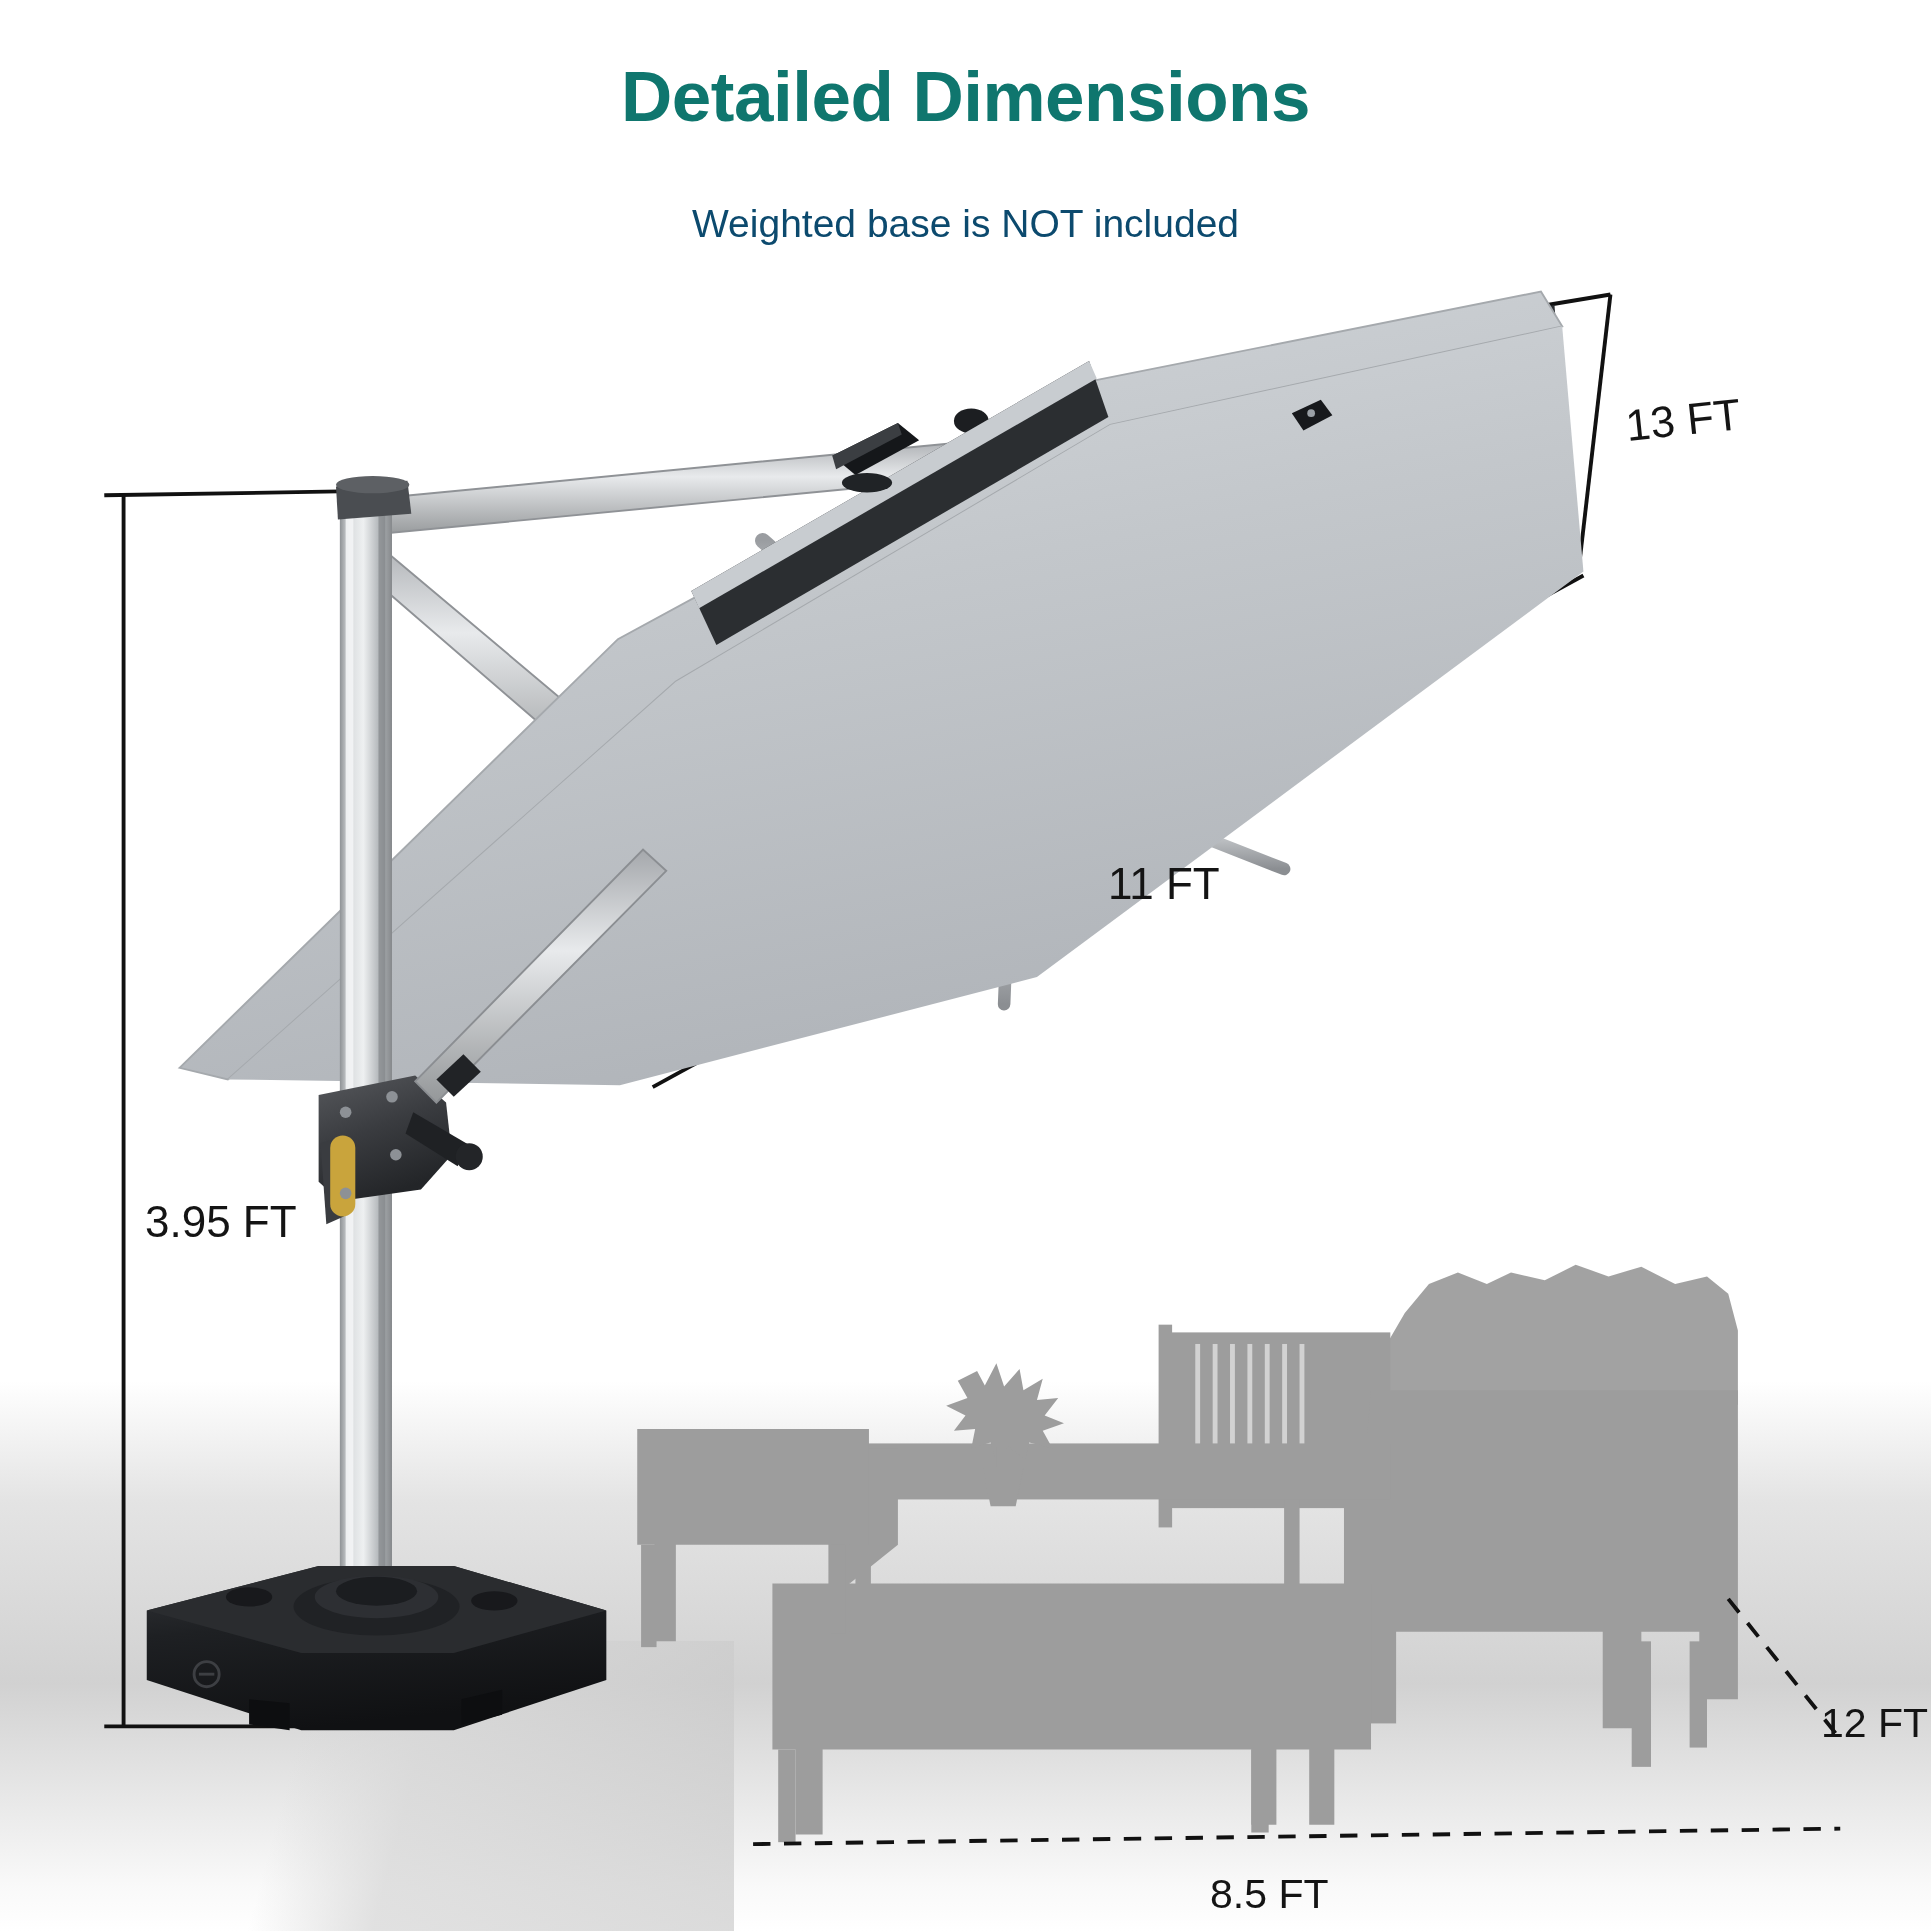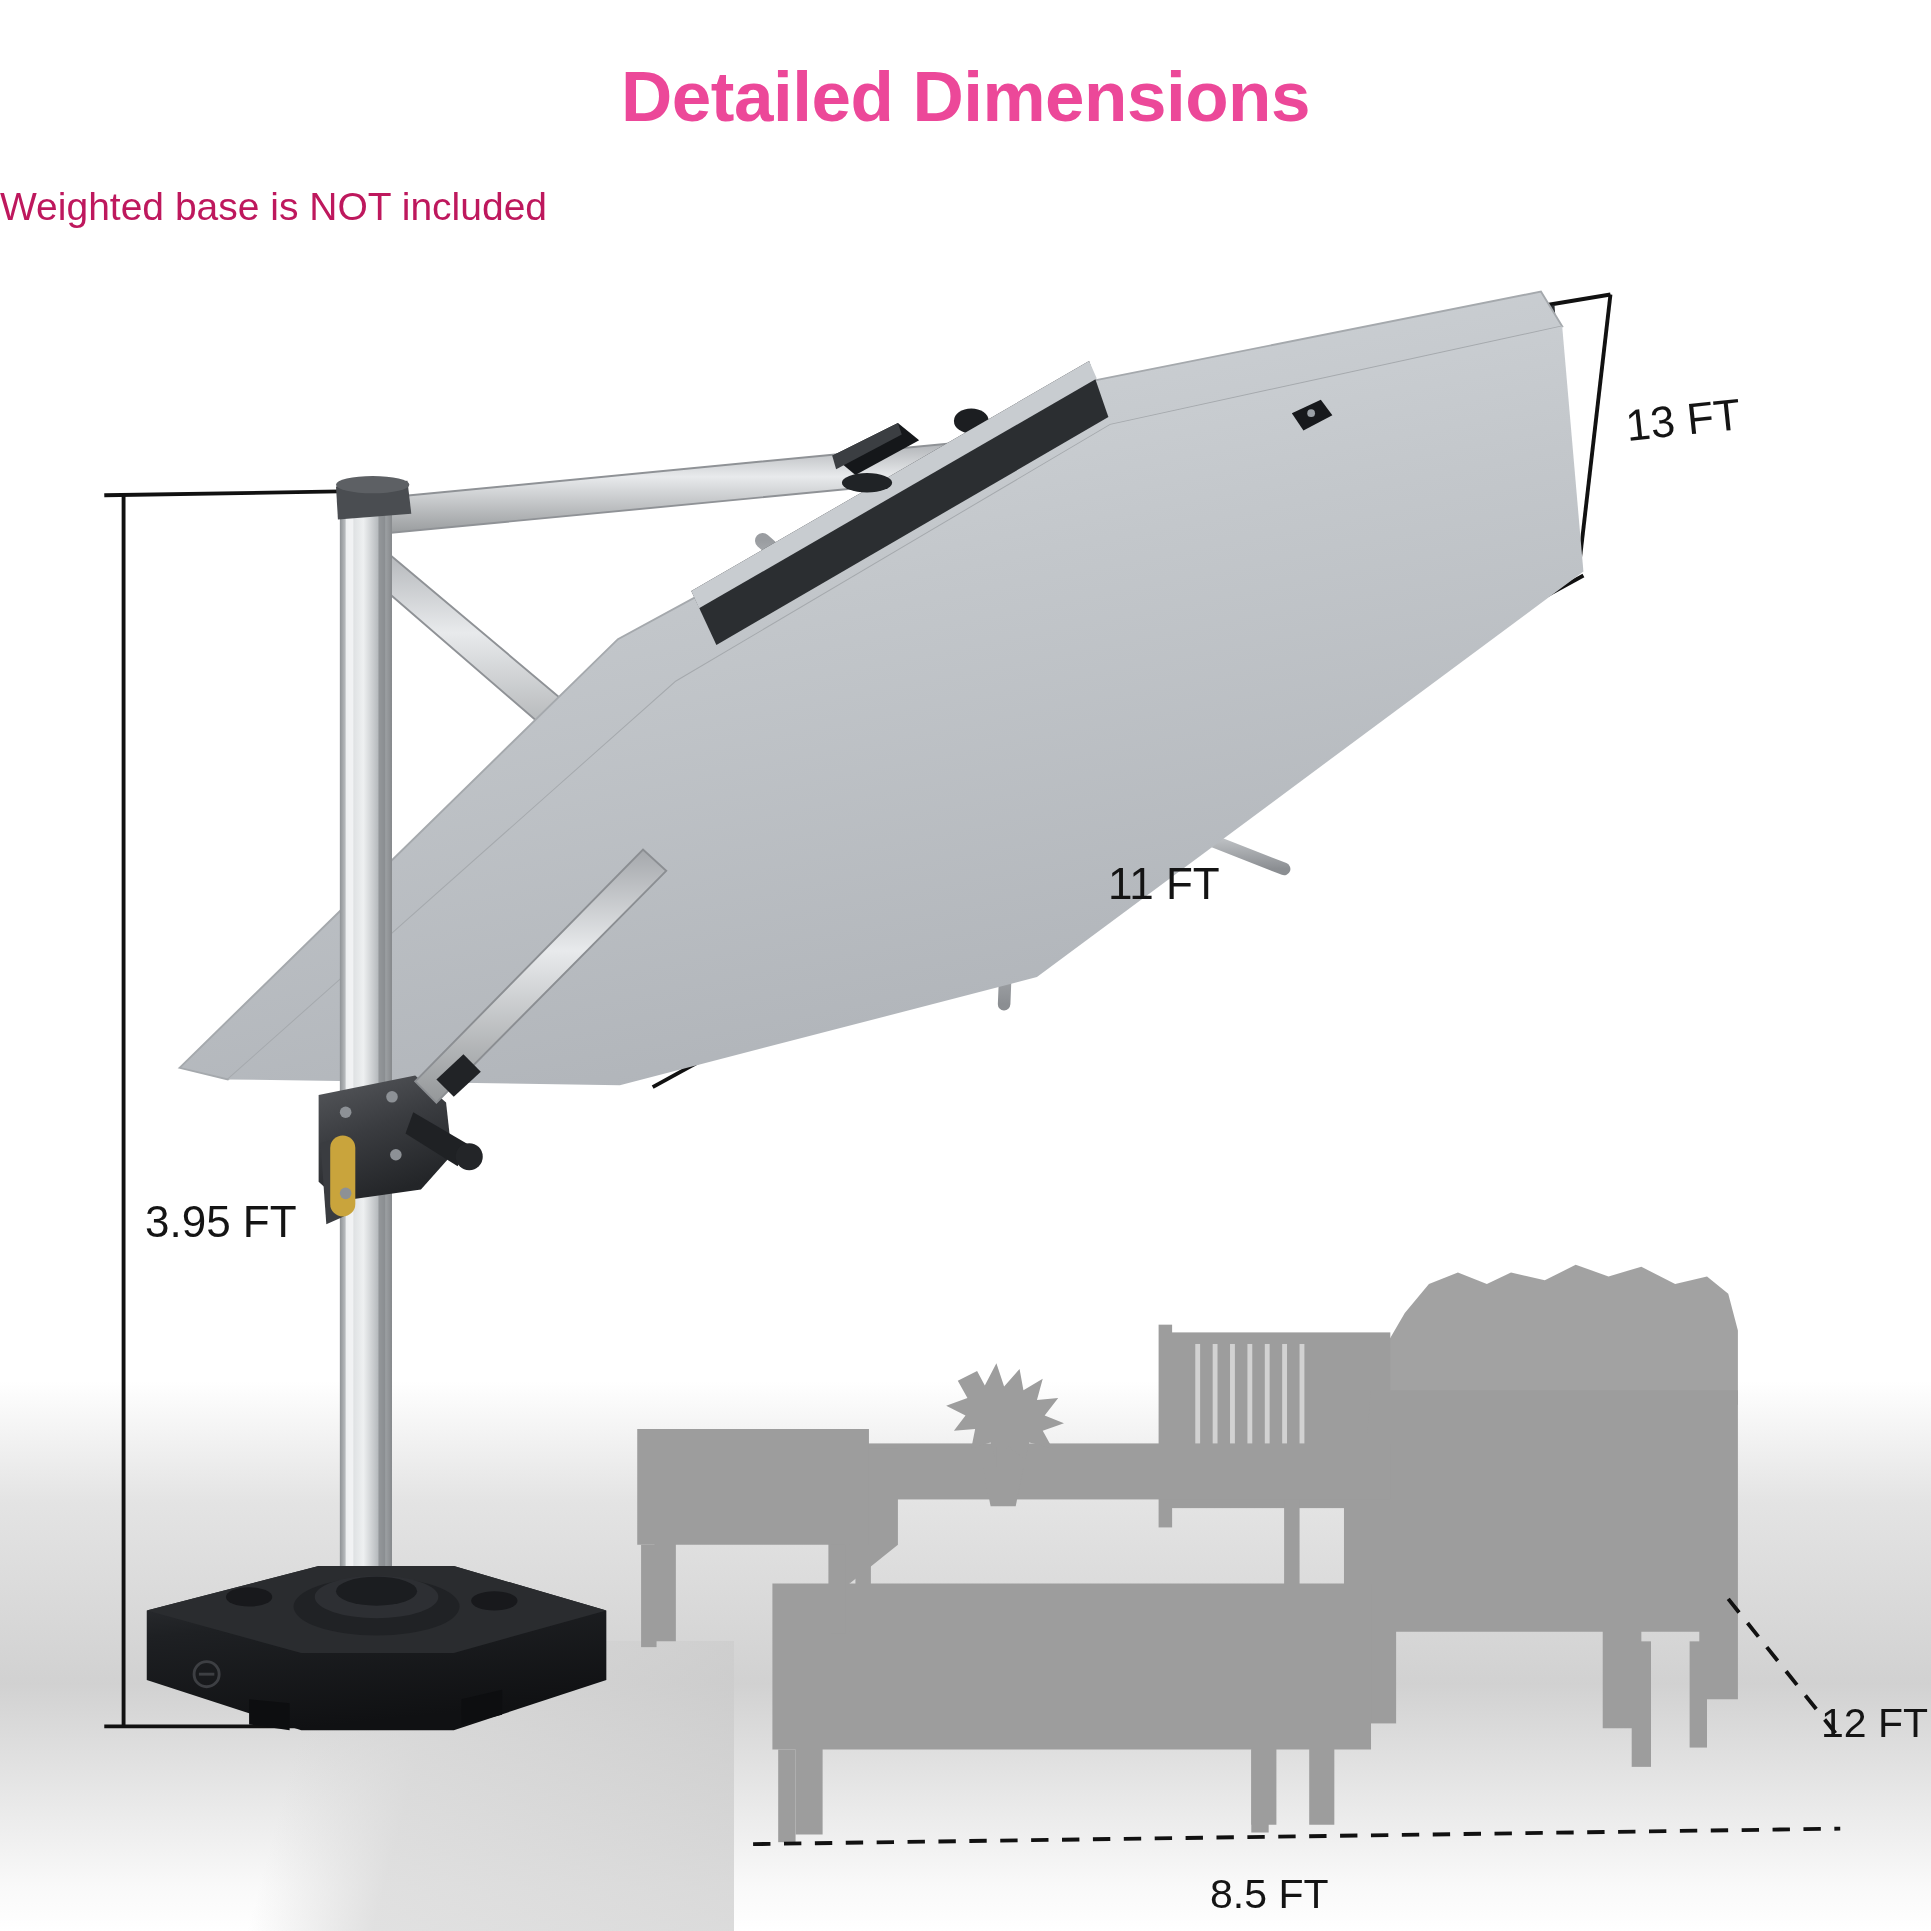--- a/index.html
+++ b/index.html
@@ -22,31 +22,32 @@
 
   
   #title {
     position: absolute;
     left: 0;
     top: 56px;
     width: 1931px;
     text-align: center;
     font-size: 71px;
     font-weight: bold;
-    color: #ec4899;
+    color: #0f766e;
     letter-spacing: -0.5px;
   }
   #subtitle {
     position: absolute;
     left: 0;
-    top: 185px;
+    top: 202px;
     width: 1931px;
+    text-align: center;
     font-size: 39px;
     font-weight: normal;
-    color: #be185d;
+    color: #0c4a6e;
   }
 
   
   .dim-label {
     position: absolute;
     font-size: 44px;
     color: #141414;
     white-space: nowrap;
   }
   #lbl-13ft  { left: 1626px; top: 401px; transform: rotate(-6deg); transform-origin: left center; }

